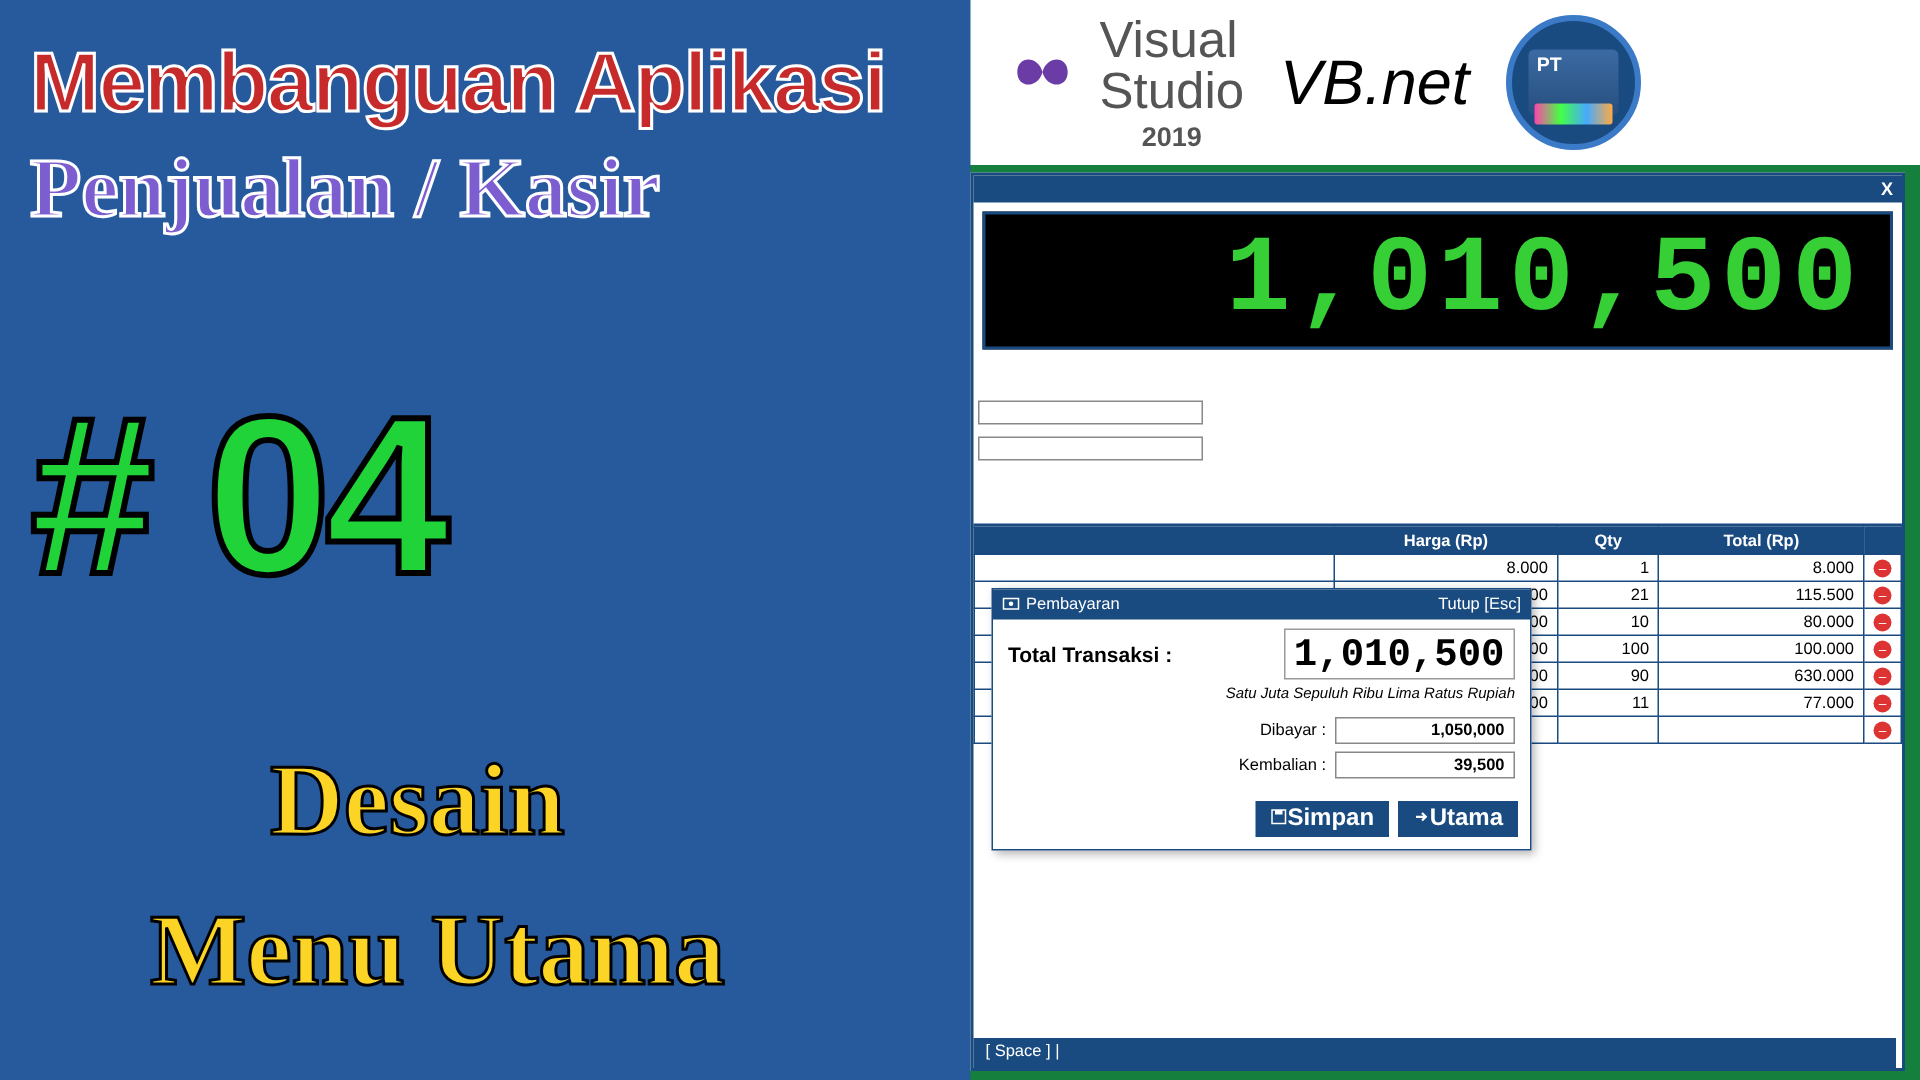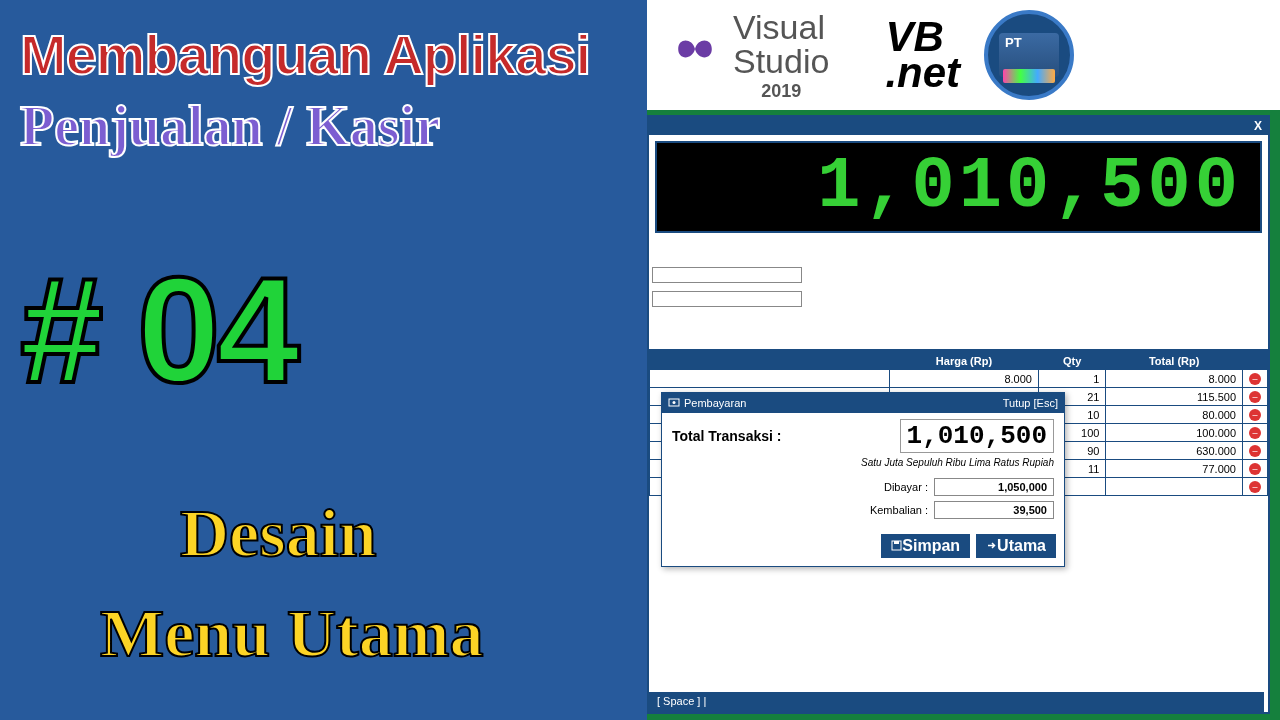--- a/index.html
+++ b/index.html
@@ -51,21 +51,21 @@
   padding-left: 20px;
 }
 .vs-logo { display: flex; align-items: center; gap: 10px; }
 .vs-infinity {
   font-size: 58px; color: #6b3ca5; font-weight: 900; position: relative;
 }
 .vs-text { display: flex; flex-direction: column; line-height: 1; color: #555; }
 .vs-text .l1 { font-size: 34px; font-weight: 300; }
 .vs-text .l2 { font-size: 34px; font-weight: 300; }
 .vs-text .l3 { font-size: 18px; font-weight: 700; text-align: center; margin-top: 4px; }
-.vbnet { display: flex; flex-direction: column; font-weight: 700; font-style: italic; line-height: 0.85; font-size: 42px; margin-left: 32px; }
+.vbnet { display: flex; flex-direction: row; font-weight: 400; font-style: italic; line-height: 0.85; font-size: 42px; }
 .vbnet .dot { font-size: 42px; }
 .pt-logo {
   width: 90px; height: 90px; border-radius: 50%; background: #1a4b80;
   border: 4px solid #3a7ac7; display: flex; align-items: center; justify-content: center;
   position: relative;
 }
 .pt-laptop { width: 60px; height: 44px; background: linear-gradient(#3b6aa3,#274f7e); border-radius: 4px; position: relative; }
 .pt-laptop::before { content: "PT"; position: absolute; top: 2px; left: 6px; color: #fff; font-size: 13px; font-weight: 700; }
 .pt-book { position: absolute; bottom: -6px; left: 4px; right: 4px; height: 14px; background: linear-gradient(90deg,#f4a,#4f4,#4af,#fa4); border-radius: 2px; }
 
@@ -104,21 +104,21 @@
 .data-table .left-empty { background: #fff; border: 1px solid #1a4b80; }
 .del-col { width: 20px; text-align: center !important; background: #fff; }
 .del-icon {
   display: inline-block; width: 12px; height: 12px; border-radius: 50%;
   background: #d33; color: #fff; font-size: 9px; line-height: 12px; text-align: center;
   cursor: pointer;
 }
 
 
 .pay-dialog {
-  position: absolute; top: 275px; left: 12px; width: 404px;
+  position: absolute; top: 275px; left: 12px; width: 360px;
   background: #fff; border: 1px solid #1a4b80;
   box-shadow: 2px 2px 6px rgba(0,0,0,0.3);
 }
 .pay-title {
   height: 20px; background: #1a4b80; color: #fff; display: flex;
   justify-content: space-between; align-items: center; font-size: 11px; padding: 0 6px;
 }
 .pay-title .ico { display: inline-flex; align-items: center; gap: 4px; }
 .pay-body { padding: 6px 10px; }
 .pay-row { display: flex; justify-content: space-between; align-items: center; margin-bottom: 4px; }

